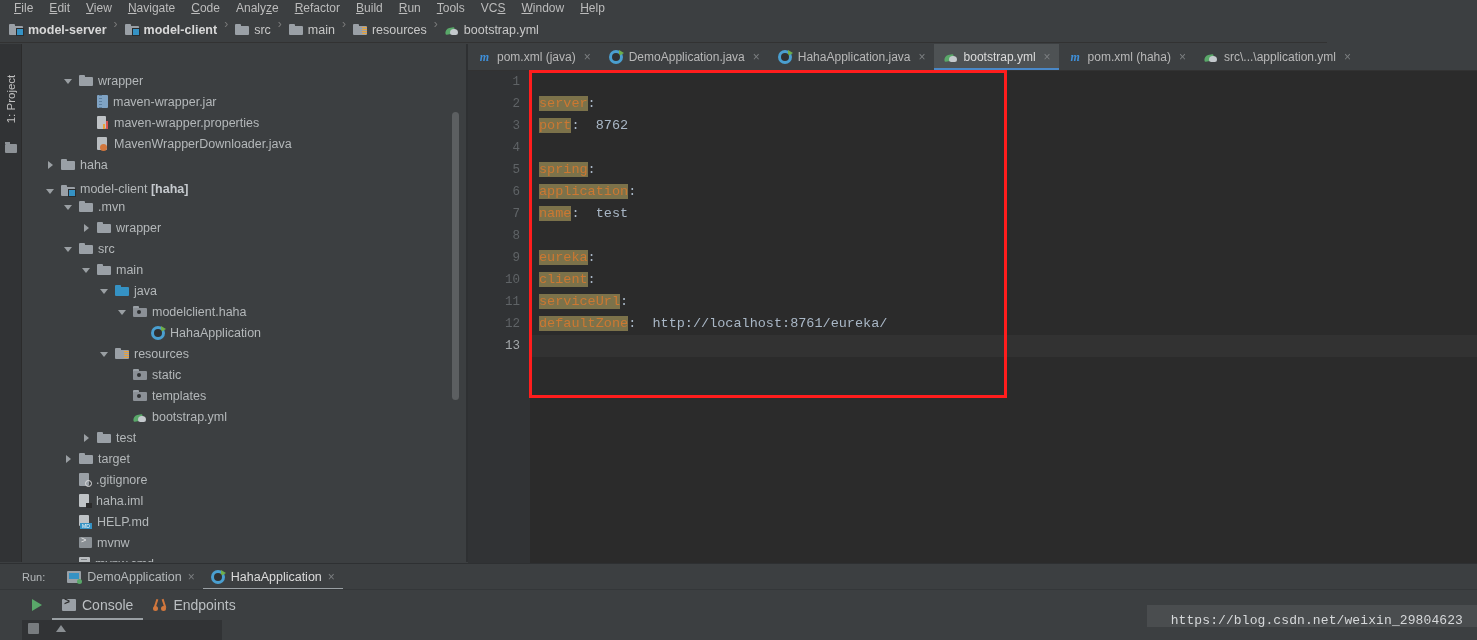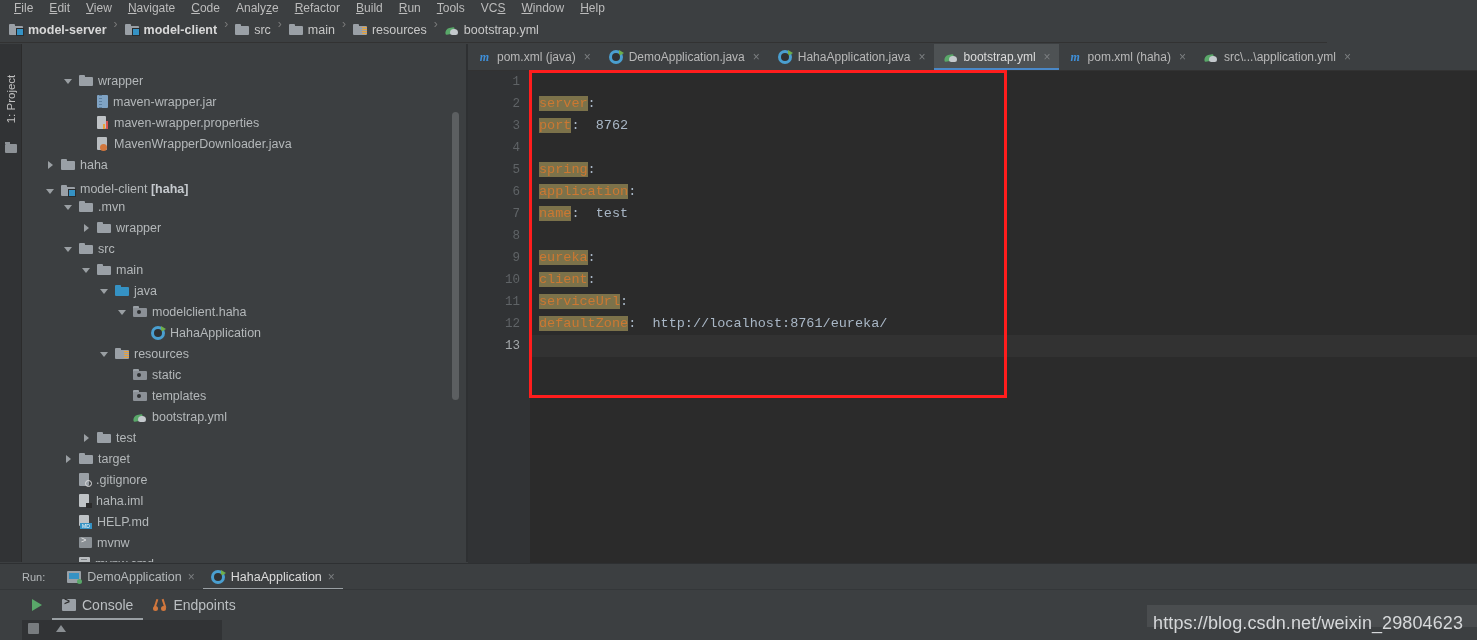--- a/index.html
+++ b/index.html
@@ -229,22 +229,22 @@
   .ic-endpoints .s1{position:absolute;left:2px;bottom:3px;width:1.5px;height:9px;background:#d2773d;transform:rotate(18deg);}
   .ic-endpoints .s2{position:absolute;left:10px;bottom:3px;width:1.5px;height:9px;background:#d2773d;transform:rotate(-18deg);}
 
   .bottom-strip{position:absolute;left:0;top:620px;width:1477px;height:20px;background:#3c3f41;}
   .bottom-left-sq{position:absolute;left:22px;top:0;width:200px;height:20px;background:#313335;}
   .sq-stop{position:absolute;left:28px;top:3px;width:11px;height:11px;background:#787c7f;border-radius:1px;}
   .up-arrow{position:absolute;left:56px;top:5px;width:0;height:0;border-bottom:7px solid #8a8f93;
       border-left:5px solid transparent;border-right:5px solid transparent;}
 
   .watermark{
-    position:absolute;right:14px;top:613px;font-size:18px;color:#d6d8da;
-    font-family:Liberation Sans, sans-serif;z-index:40;letter-spacing:.1px;
+    position:absolute;right:14px;top:613px;font-size:13px;color:#d6d8da;
+    font-family:Liberation Mono, monospace;z-index:40;letter-spacing:.1px;
   }
   .wm-bg{position:absolute;right:0;top:605px;width:330px;height:22px;background:#4a4d4f;z-index:39;}
 
   .editor-left-edge{position:absolute;left:467px;top:44px;width:1px;height:518px;background:#2e3032;}
 </style>
 </head>
 <body>
 
 <div class="app">
 

